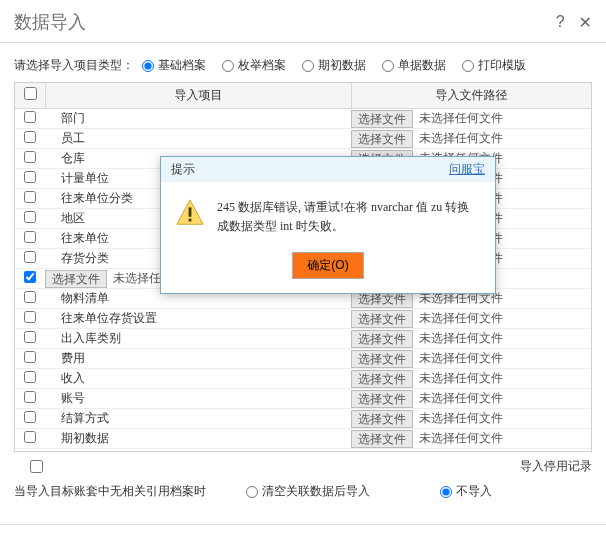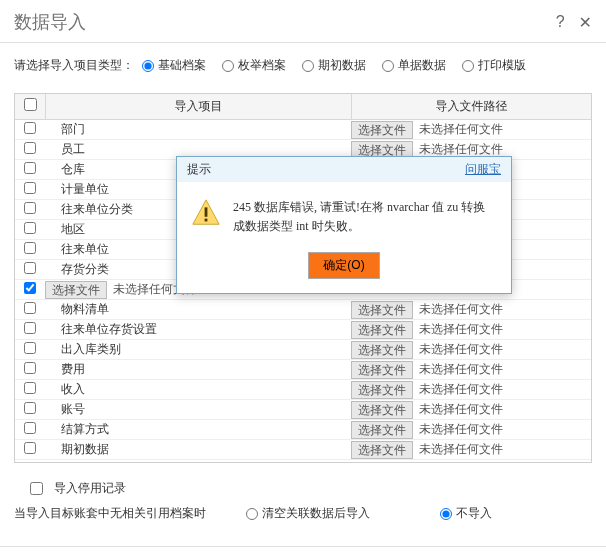--- a/index.html
+++ b/index.html
@@ -7,40 +7,40 @@
 .titlebar { display: flex; align-items: center; justify-content: space-between; padding: 10px 14px 8px 14px; }
 .titlebar-title { font-size: 18px; color: #737373; }
 .titlebar-actions { display: flex; gap: 14px; align-items: center; }
 .titlebar-actions span { font-size: 16px; color: #666; cursor: pointer; }
 .hr { border: none; border-top: 1px solid #e0e0e0; margin: 0 0 10px 0; }
 .type-row { display: flex; align-items: center; padding: 4px 14px 8px 14px; gap: 4px; font-size: 12px; }
 .type-label { margin-right: 4px; }
 .radio-group { display: flex; gap: 16px; }
 .radio-item { display: flex; align-items: center; gap: 4px; }
 .radio-item input[type="radio"] { width: 12px; height: 12px; }
-.table-wrap { border: 1px solid #d0d0d0; margin: 11px 14px; height: 370px; overflow: hidden; }
+.table-wrap { border: 1px solid #d0d0d0; margin: 0 14px; height: 370px; overflow: hidden; }
 .table-header { display: flex; background: #f5f5f5; border-bottom: 1px solid #d8d8d8; }
 .col-chk { width: 30px; text-align: center; padding: 4px 0; }
 .col-item { flex: 1; text-align: center; padding: 4px 0; border-left: 1px solid #d8d8d8; }
 .col-path { width: 240px; text-align: center; padding: 4px 0; border-left: 1px solid #d8d8d8; }
 .table-body { height: 344px; overflow: hidden; }
 .row { display: flex; align-items: center; border-bottom: 1px solid #eee; height: 20px; }
 .row .c1 { width: 30px; text-align: center; }
 .row .c2 { flex: 1; padding-left: 16px; }
 .row .c3 { width: 240px; display: flex; align-items: center; }
 .btn-file { background: #e8e8e8; border: 1px solid #bbb; font-size: 12px; padding: 0 6px; height: 18px; line-height: 16px; cursor: pointer; color: #555; }
 .file-status { padding-left: 6px; color: #555; }
 .row input[type="checkbox"] { width: 12px; height: 12px; }
 .footer-opts { padding: 6px 14px 4px 30px; }
-.footer-opts label { display: flex; align-items: center; gap: 11px; }
+.footer-opts label { display: flex; align-items: center; gap: 22px; justify-content: space-between; }
 .footer-radio { display: flex; align-items: center; padding: 4px 14px; gap: 30px; }
 .footer-radio .lbl { margin-right: 10px; }
 .dialog-hr { border: none; border-top: 1px solid #e0e0e0; margin: 20px 0 0 0; }
 .dialog-footer { display: flex; justify-content: flex-end; gap: 8px; padding: 12px 14px; }
-.modal { position: absolute; left: 176px; top: 156px; width: 336px; border: 1px solid #7aa8c8; background: #fff; box-shadow: 0 2px 10px rgba(0,0,0,0.25); }
+.modal { position: absolute; left: 160px; top: 156px; width: 336px; border: 1px solid #7aa8c8; background: #fff; box-shadow: 0 2px 10px rgba(0,0,0,0.25); }
 .modal-title { background: #eaf4fb; display: flex; justify-content: space-between; align-items: center; padding: 4px 10px; color: #333; font-size: 12px; }
 .modal-title .link { color: #2a6bb8; cursor: pointer; text-decoration: underline; }
 .modal-body { display: flex; padding: 16px 14px 10px 14px; gap: 12px; }
 .warn-icon svg { width: 30px; height: 30px; }
 .modal-msg { font-size: 12px; line-height: 1.6; color: #333; flex: 1; font-family: Liberation Serif, serif; }
 .modal-foot { display: flex; justify-content: center; padding: 6px 0 14px 0; }
 .modal-foot button { background: #f97316; border: 1px solid #aaa; padding: 4px 14px; cursor: pointer; font-size: 12px; }
 </style>
 </head>
 <body>

